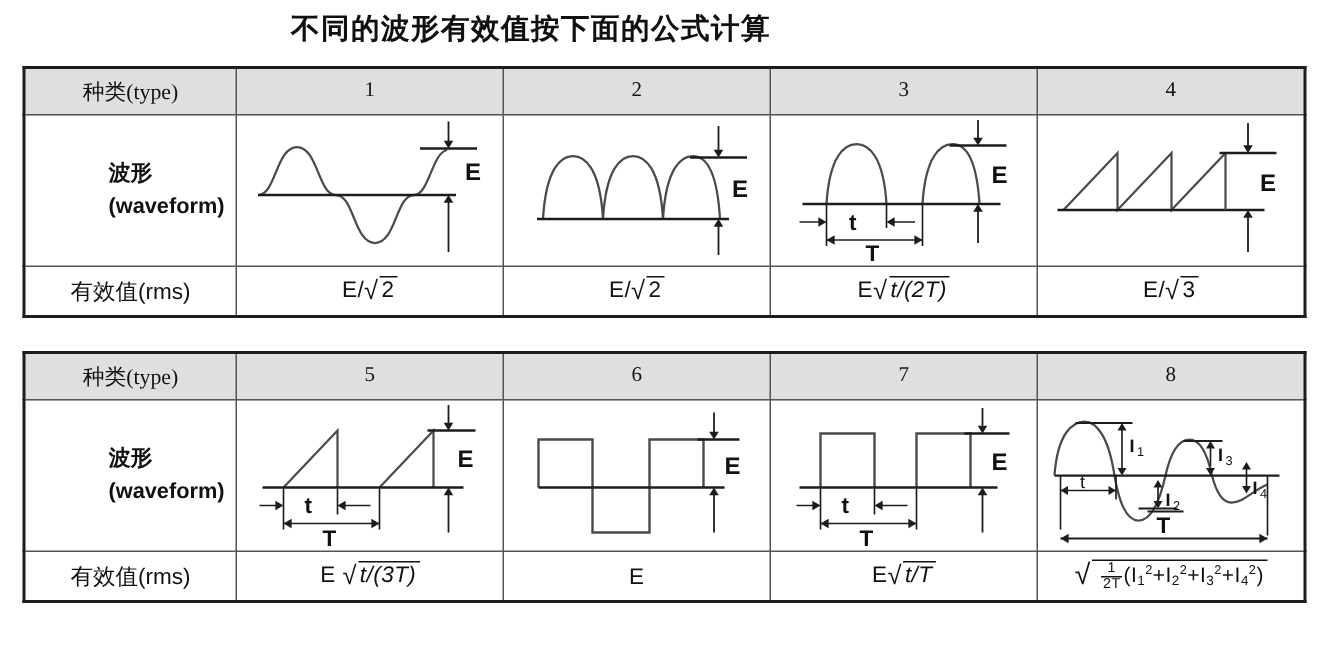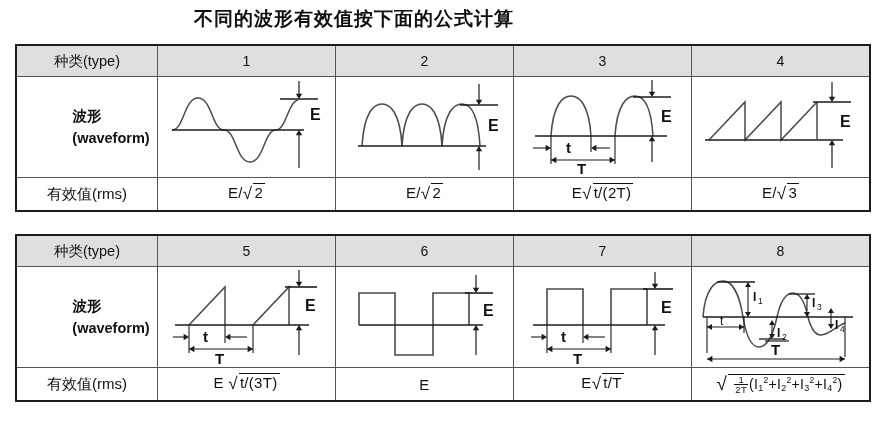--- a/index.html
+++ b/index.html
@@ -50,20 +50,21 @@
     color: #111111;
   }
   .wtable .col-label { width: 140px; }
   .wtable .col-wave  { width: 177px; }
 
   .hdr-row td {
     background: #dfdfdf;
     height: 30px;
     font-size: 14px;
     font-weight: normal;
+    font-family: Liberation Serif, serif;
   }
   .hdr-row td.col-label { font-size: 14.5px; }
   .hdr-num { font-size: 15px; }
 
   .wave-row td { height: 100px; }
   .rms-row  td { height: 32px; font-size: 15px; }
 
   .label-cell {
     font-size: 14.5px;
     line-height: 1.55;
@@ -81,21 +82,21 @@
     font-size: 15px;
     white-space: nowrap;
     letter-spacing: .3px;
   }
   .radicand {
     border-top: 1.3px solid #111;
     padding: 0 2px 0 1px;
     margin-left: 1px;
   }
   .surd { font-size: 17px; vertical-align: -1px; }
-  .ital { }
+  .ital { font-style: italic; }
   .frac {
     display: inline-block;
     vertical-align: middle;
     text-align: center;
     font-size: 9.5px;
     line-height: 1.04;
     margin: 0 1px;
   }
   .frac .num { display: block; border-bottom: 1.1px solid #111; padding: 0 1px; }
   .frac .den { display: block; padding: 0 1px; }

